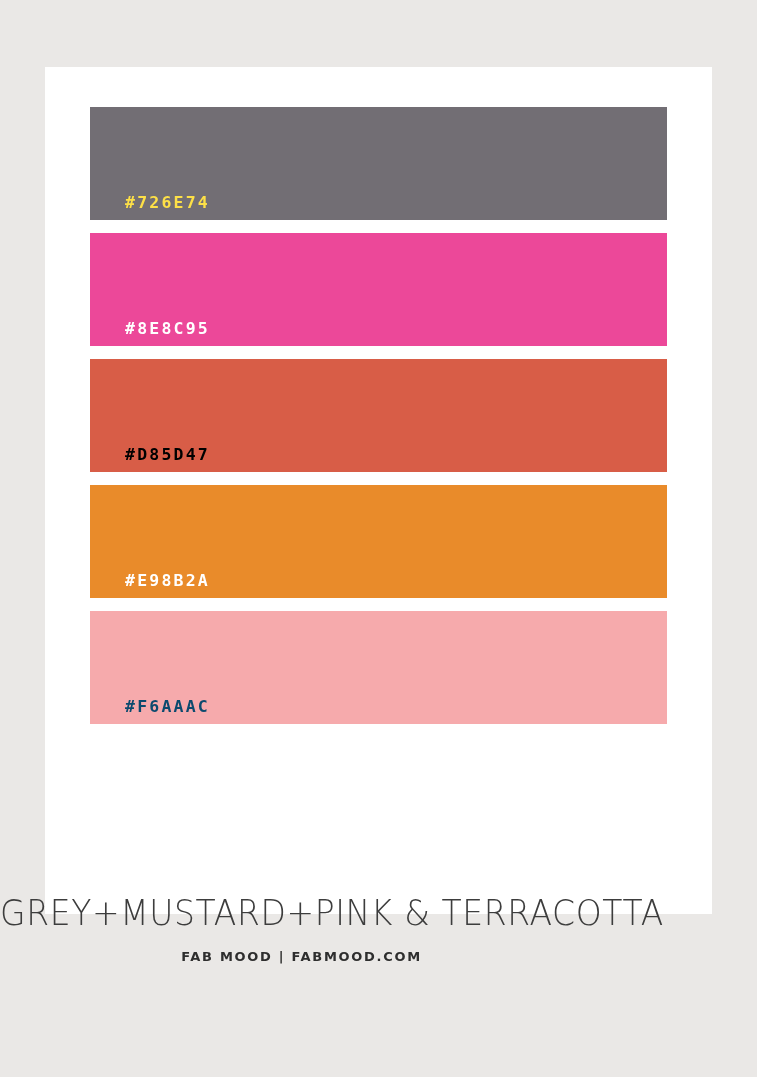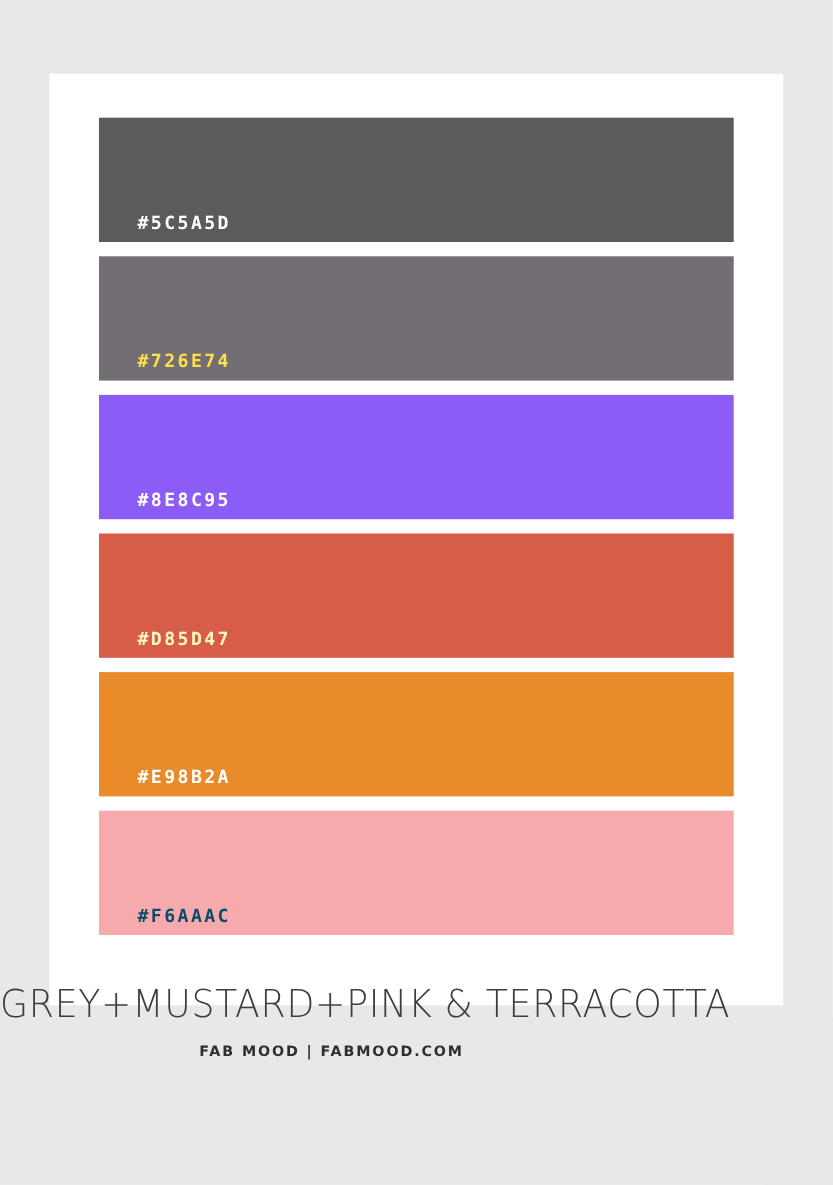--- a/index.html
+++ b/index.html
@@ -94,34 +94,31 @@
   }
 </style>
 </head>
 <body style="background-color: rgb(234, 232, 230);">
 
 <div class="poster" style="background-color: rgb(234, 232, 230);">
 
   <div class="card" style="background-color: rgb(255, 255, 255);">
     <div class="swatch-stack">
 
-      <div class="swatch" style="background-color: rgb(92, 90, 93);">
-        <span class="swatch-label" style="color: rgb(255, 255, 255);">#5C5A5D</span>
-      </div>
 
       <div class="swatch" style="background-color: rgb(114, 110, 116);">
         <span class="swatch-label" style="color: #fde047;">#726E74</span>
       </div>
 
-      <div class="swatch" style="background-color: #8b5cf6;">
+      <div class="swatch" style="background-color: #ec4899;">
         <span class="swatch-label" style="color: rgb(255, 255, 255);">#8E8C95</span>
       </div>
 
       <div class="swatch" style="background-color: rgb(216, 93, 71);">
-        <span class="swatch-label" style="color: #fef9c3;">#D85D47</span>
+        <span class="swatch-label" style="color: #000000;">#D85D47</span>
       </div>
 
       <div class="swatch" style="background-color: rgb(233, 139, 42);">
         <span class="swatch-label" style="color: rgb(255, 255, 255);">#E98B2A</span>
       </div>
 
       <div class="swatch" style="background-color: rgb(246, 170, 172);">
         <span class="swatch-label" style="color: #0c4a6e;">#F6AAAC</span>
       </div>
 

